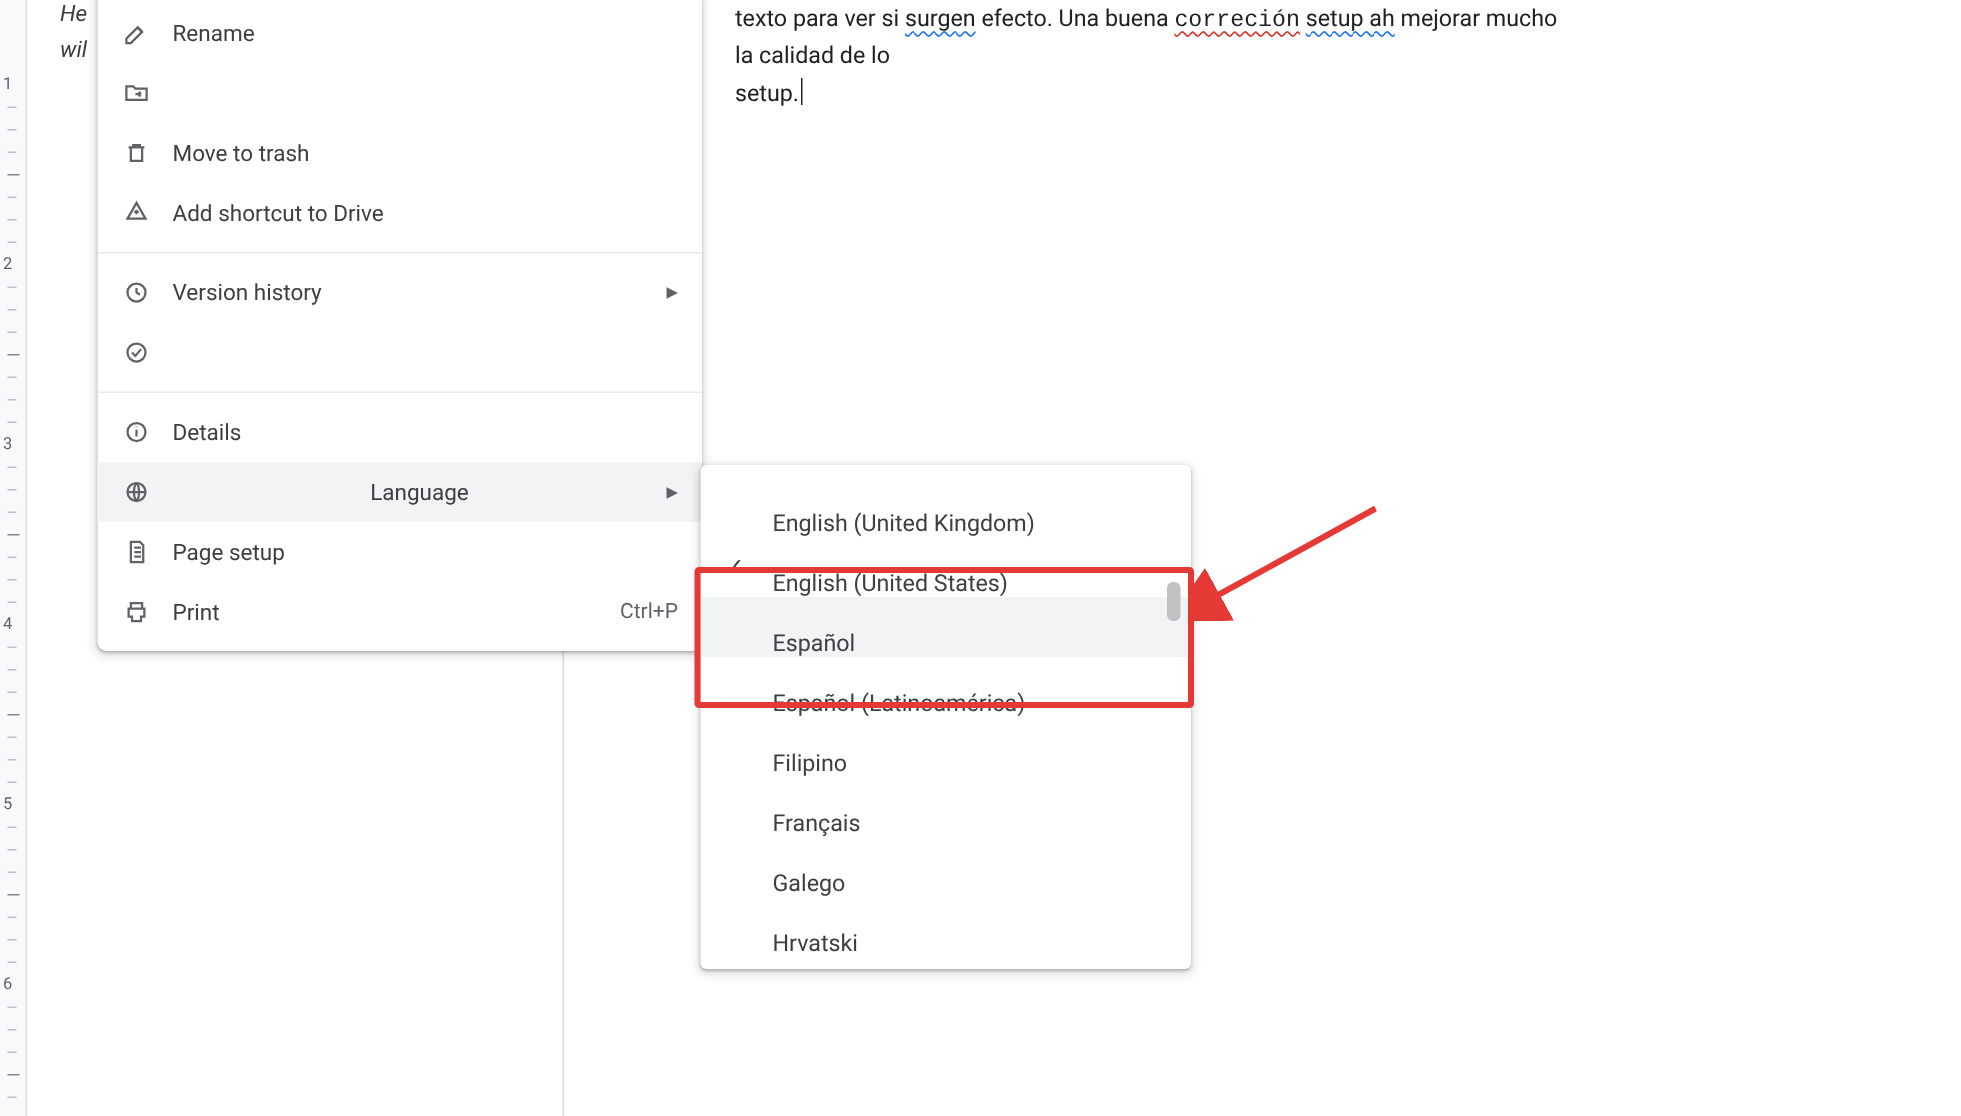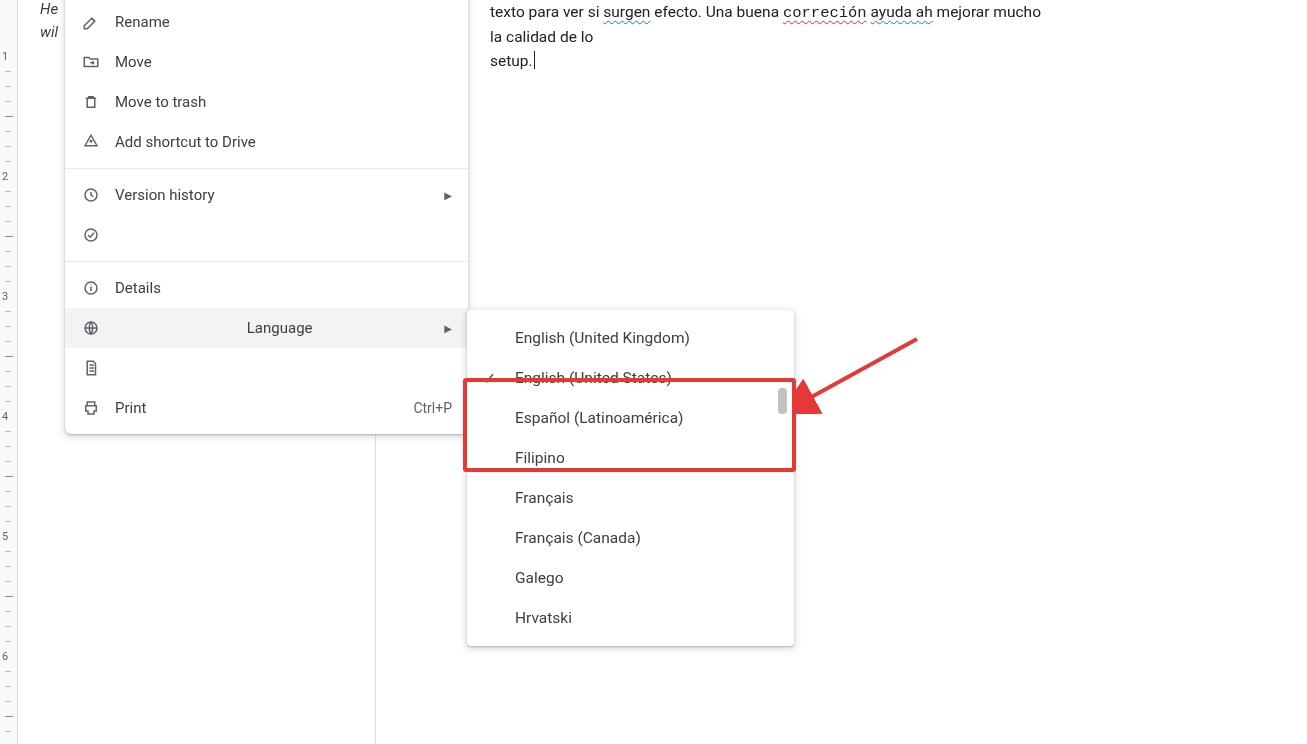--- a/index.html
+++ b/index.html
@@ -51,21 +51,21 @@
   .menu .shortcut { color:#5f6368; font-size:14px;text-align:center; }
 
   
   .submenu {
     position:absolute; left:467px; top:310px; width:327px; background:#fff;
     border-radius:4px; box-shadow:0 2px 6px 2px rgba(60,64,67,.15), 0 1px 2px rgba(60,64,67,.3);
     padding:8px 0;
     max-height:402px;
   }
   .submenu .sitem {
-    display:flex; align-items:center; height:40px; padding:0 16px 0 48px;
+    display:flex; align-items:flex-end; height:40px; padding:0 16px 0 48px;
     position:relative; font-size:15.5px; color:#3c4043; cursor:pointer;
   }
   .submenu .sitem.hover { background:#f1f3f4; }
   .submenu .check {
     position:absolute; left:16px; top:50%; transform:translateY(-50%);
     font-size:16px; color:#3c4043;
   }
   .submenu .scroll {
     position:absolute; right:7px; top:78px; width:9px; height:26px;
     background:#c1c1c1; border-radius:4px;
@@ -139,42 +139,41 @@
   </div>
 
 <div class="page-edge"></div>
 
 <div class="peek">
   <span>He</span><br>
   <span>wil</span>
 </div>
 
 <div class="doc">
-  <span>texto para ver si </span><span class="underline-blue">surgen</span><span> efecto. Una buena </span><span class="underline-red">correción</span><span> </span><span class="underline-blue">ayuda ah</span><span> mejorar mucho la calidad de lo</span><br>
+  <span>texto para ver si </span><span class="underline-blue">surgen</span><span> efecto. Una buena </span><span class="underline-red">correción</span><span> </span><span class="underline-blue">setup ah</span><span> mejorar mucho la calidad de lo</span><br>
   <span>setup.</span><span class="cursor"></span>
 </div>
 
 <div class="menu">
   <div class="item">
     <span class="icon">
         <svg viewBox="0 0 24 24" width="18" height="18" fill="none" stroke="#5f6368" stroke-width="2">
           <path d="M3 17l10-10 4 4L7 21H3v-4z"></path>
           <path d="M13 7l4 4"></path>
         </svg>
       </span>
     <span class="label">Rename</span>
   </div>
   <div class="item">
     <span class="icon">
         <svg viewBox="0 0 24 24" width="18" height="18" fill="none" stroke="#5f6368" stroke-width="2">
           <path d="M3 6h6l2 2h10v10H3z"></path>
           <path d="M11 13h5m0 0l-2-2m2 2l-2 2"></path>
         </svg>
       </span>
-    <span class="label">Move</span>
   </div>
   <div class="item">
     <span class="icon">
         <svg viewBox="0 0 24 24" width="18" height="18" fill="none" stroke="#5f6368" stroke-width="2">
           <path d="M5 7h14M9 7V5h6v2m-8 0v12h10V7"></path>
         </svg>
       </span>
     <span class="label">Move to trash</span>
   </div>
   <div class="item">
@@ -225,51 +224,52 @@
     <span class="label">Language</span>
     <span class="arrow">▶</span>
   </div>
   <div class="item">
     <span class="icon">
         <svg viewBox="0 0 24 24" width="18" height="18" fill="none" stroke="#5f6368" stroke-width="2">
           <path d="M7 3h8l3 3v15H7z"></path>
           <path d="M10 8h6M10 12h6M10 16h6"></path>
         </svg>
       </span>
+    <span class="label">Page setup</span>
   </div>
   <div class="item">
     <span class="icon">
         <svg viewBox="0 0 24 24" width="18" height="18" fill="none" stroke="#5f6368" stroke-width="2">
           <path d="M7 9V4h10v5M5 9h14v7h-3v4H8v-4H5z"></path>
         </svg>
       </span>
     <span class="label">Print</span>
     <span class="shortcut">Ctrl+P</span>
   </div>
 </div>
 
 <div class="submenu">
   <div class="sitem">
     <span>English (United Kingdom)</span>
   </div>
   <div class="sitem">
     <span class="check">✓</span>
     <span>English (United States)</span>
   </div>
+  <div class="sitem hover">
+    <span>Español</span>
+  </div>
   <div class="sitem">
     <span>Español (Latinoamérica)</span>
   </div>
   <div class="sitem">
     <span>Filipino</span>
   </div>
   <div class="sitem">
     <span>Français</span>
-  </div>
-  <div class="sitem">
-    <span>Français (Canada)</span>
   </div>
   <div class="sitem">
     <span>Galego</span>
   </div>
   <div class="sitem">
     <span>Hrvatski</span>
   </div>
   <div class="scroll"></div>
 </div>
 

